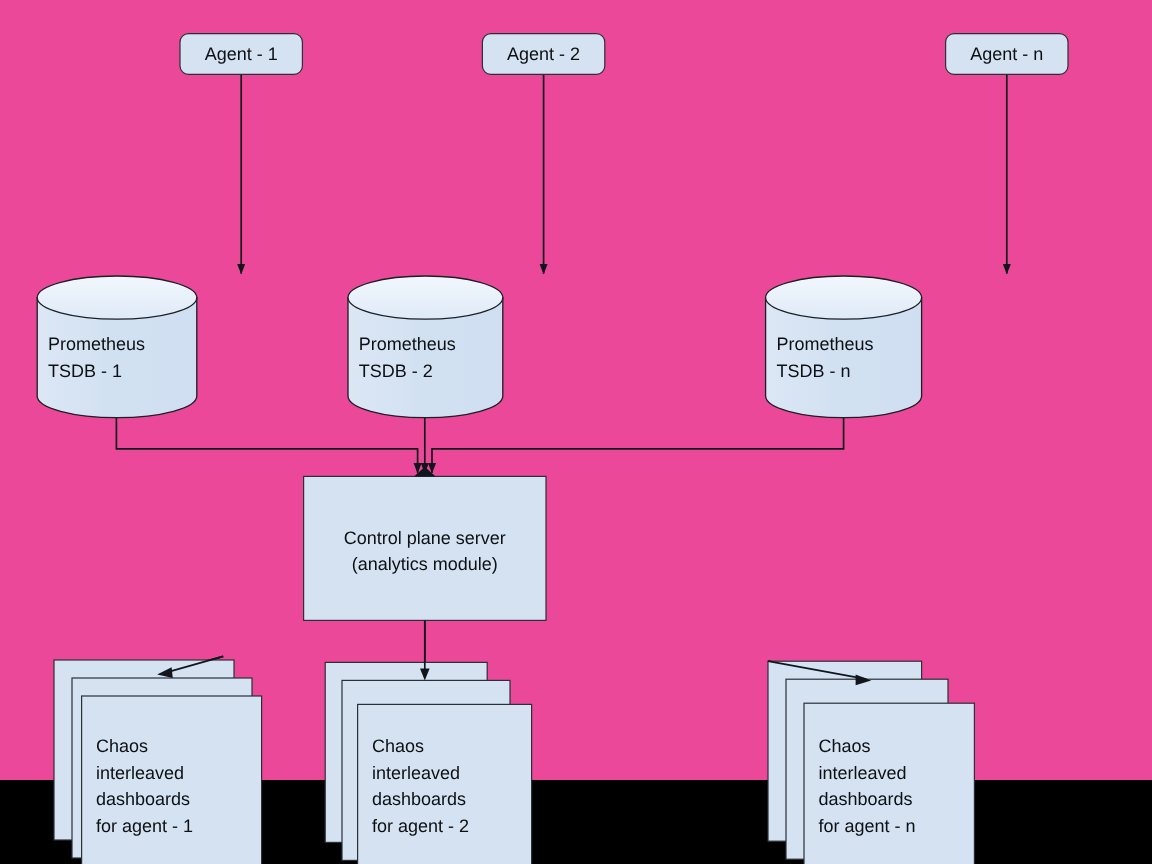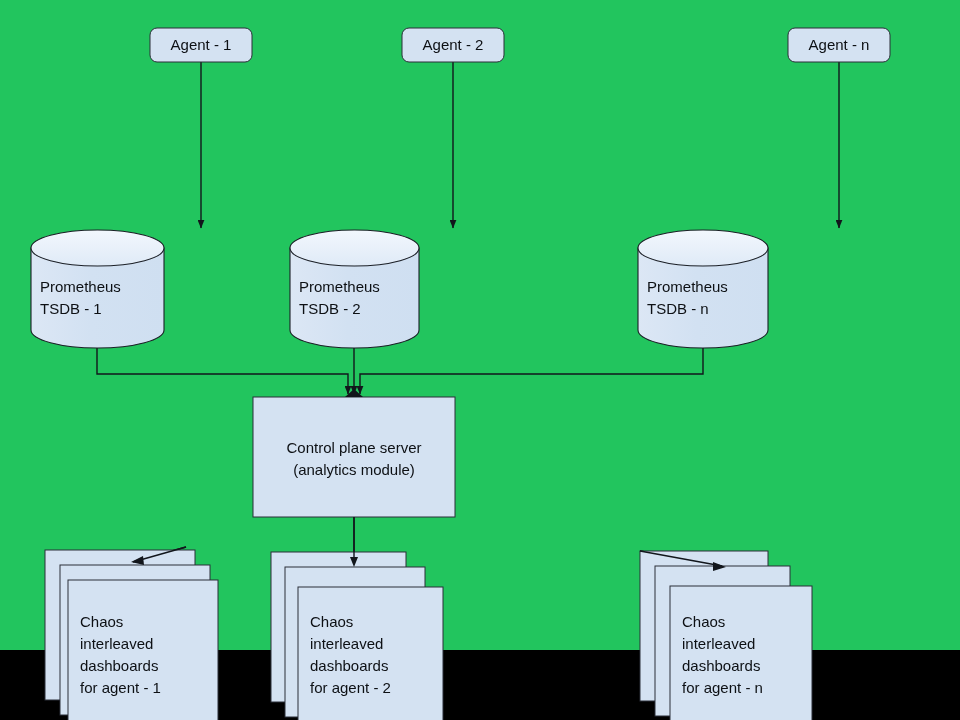--- a/index.html
+++ b/index.html
@@ -11,21 +11,21 @@
   body {
     width: 960px;
     height: 720px;
     overflow: hidden;
     font-family: "Liberation Sans", sans-serif;
   }
   #diagram-root {
     position: relative;
     width: 960px;
     height: 650px;
-    background: #22c55e;
+    background: #ec4899;
   }
   svg#diagram-canvas {
     position: absolute;
     left: 0;
     top: 0;
     width: 960px;
     height: 720px;
     display: block;
   }
   

